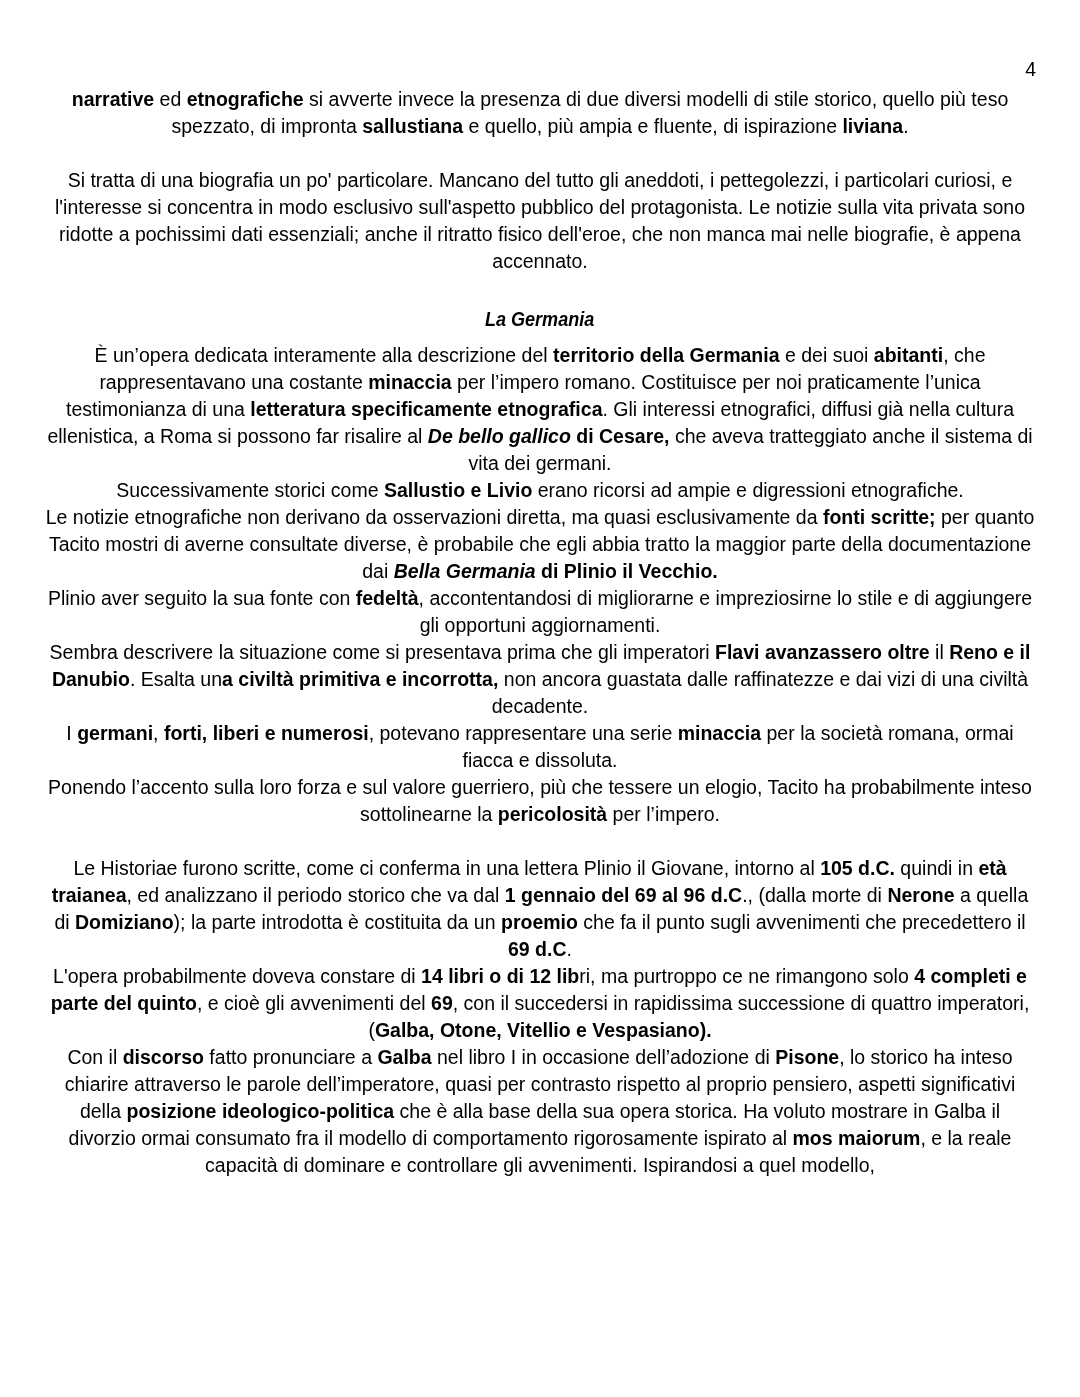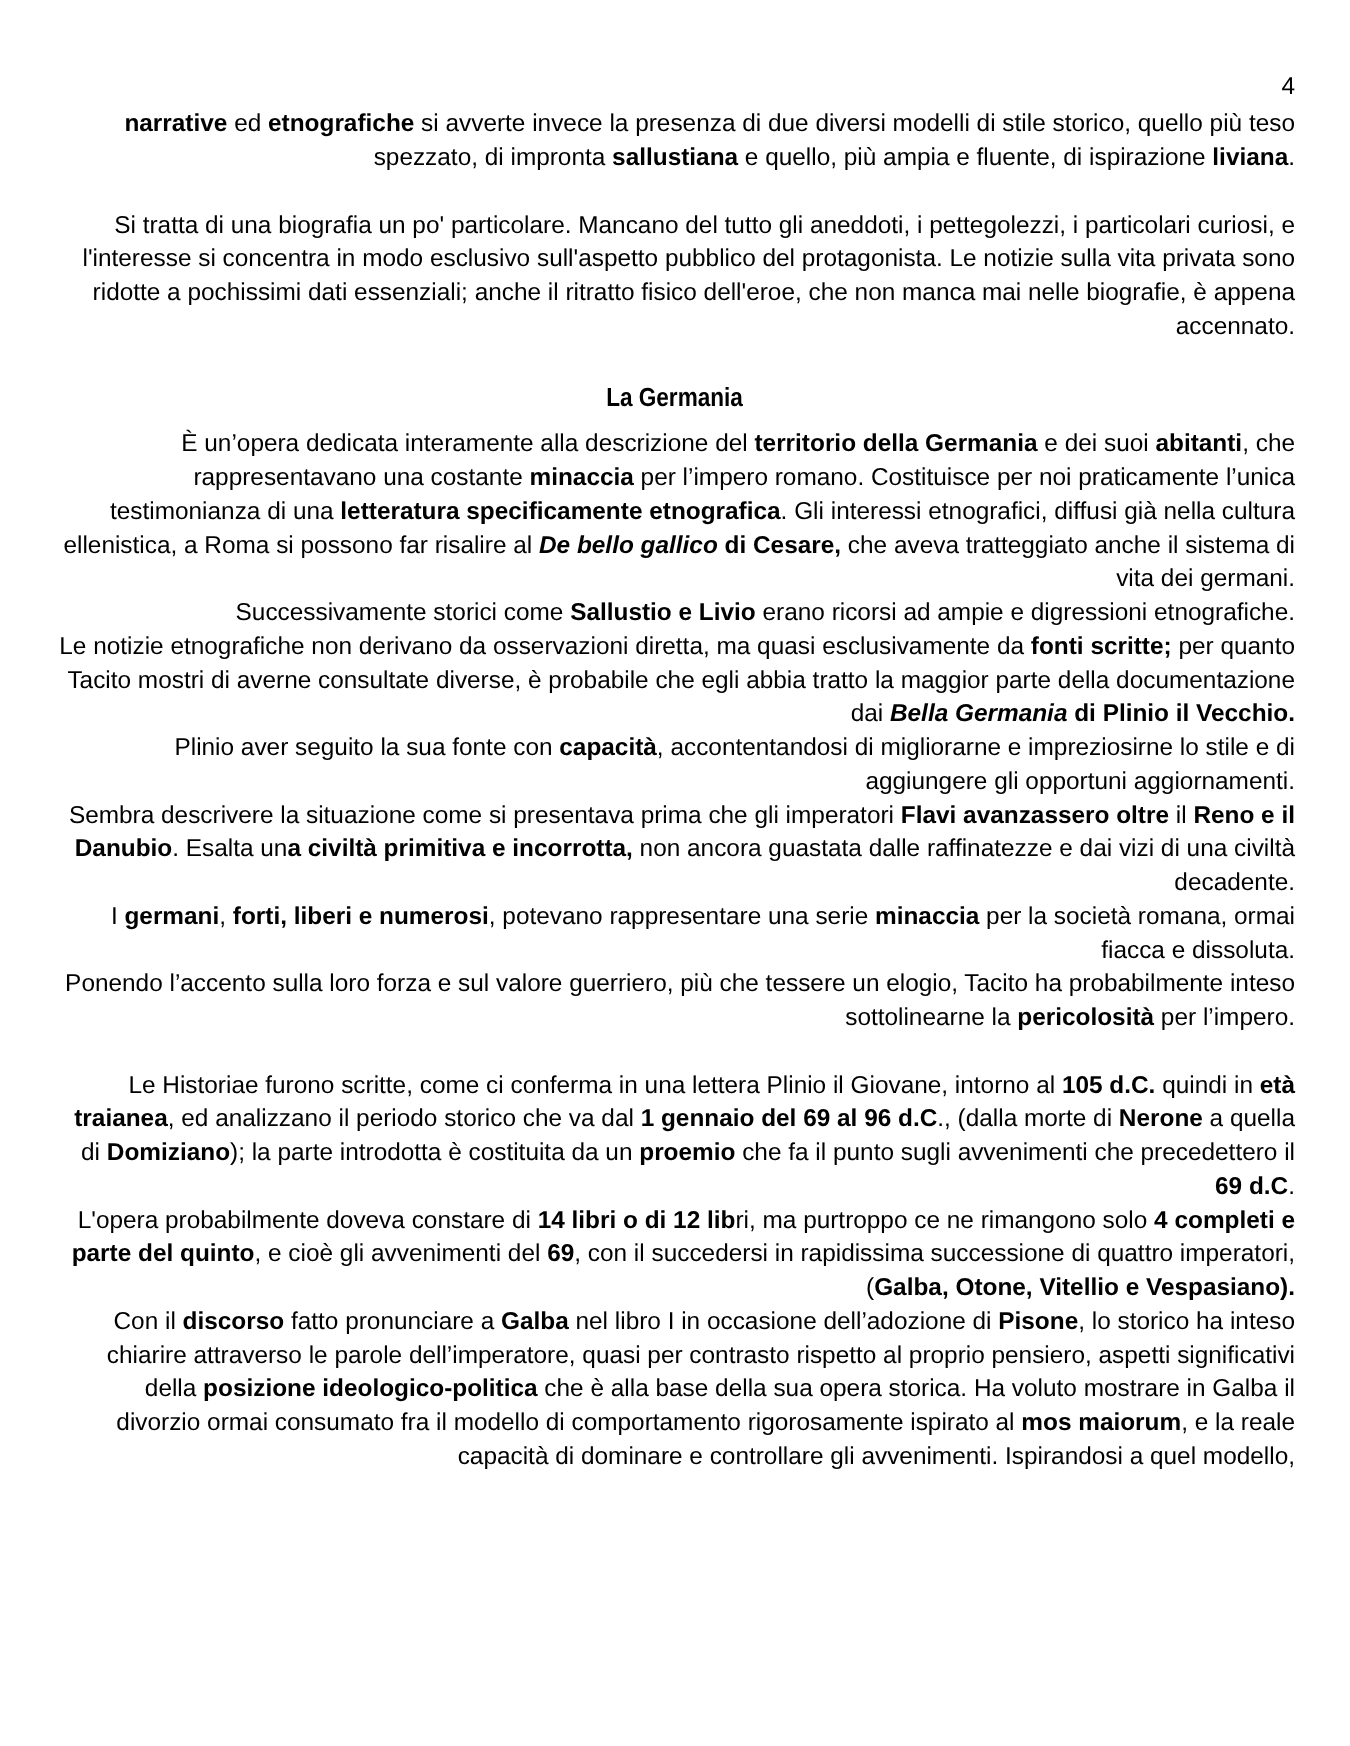--- a/index.html
+++ b/index.html
@@ -21,31 +21,32 @@
     padding: 56px 44px 0 44px;
     overflow: hidden;
   }
   .page-number {
     text-align: right;
     height: 27px;
     margin-bottom: 3px;
   }
   .doc-paragraph {
     margin: 0;
-    text-align: right;
+    text-align: center;
   }
   .blank-line {
     height: 27px;
   }
   .doc-heading {
     margin: 29px 0 8px 0;
     text-align: center;
     font-size: 21px;
     line-height: 30px;
     font-weight: bold;
+    font-style: italic;
   }
   .doc-heading .condensed {
     display: inline-block;
     transform: scaleX(0.86);
     transform-origin: center bottom;
     letter-spacing: 0px;
   }
   .bold   { font-weight: bold; }
   .italic { font-style: italic; }
 </style>
@@ -55,21 +56,21 @@
 <div class="page">
   <div class="page-number">4</div>
   <div class="doc-body">
       <p class="doc-paragraph"><span class="bold">narrative</span><span> ed </span><span class="bold">etnografiche</span><span> si avverte invece la presenza di due diversi modelli di stile storico, quello più teso spezzato, di impronta </span><span class="bold">sallustiana</span><span> e quello, più ampia e fluente, di ispirazione </span><span class="bold">liviana</span><span>.</span></p>
       <div class="blank-line"></div>
       <p class="doc-paragraph"><span>Si tratta di una biografia un po' particolare. Mancano del tutto gli aneddoti, i pettegolezzi, i particolari curiosi, e l'interesse si concentra in modo esclusivo sull'aspetto pubblico del protagonista. Le notizie sulla vita privata sono ridotte a pochissimi dati essenziali; anche il ritratto fisico dell'eroe, che non manca mai nelle biografie, è appena accennato.</span></p>
       <h2 class="doc-heading"><span class="condensed">La Germania</span></h2>
       <p class="doc-paragraph"><span>È un’opera dedicata interamente alla descrizione del </span><span class="bold">territorio della Germania</span><span> e dei suoi </span><span class="bold">abitanti</span><span>, che rappresentavano una costante </span><span class="bold">minaccia</span><span> per l’impero romano. Costituisce per noi praticamente l’unica testimonianza di una </span><span class="bold">letteratura specificamente etnografica</span><span>. Gli interessi etnografici, diffusi già nella cultura ellenistica, a Roma si possono far risalire al </span><span class="bold italic">De bello gallico</span><span class="bold"> di Cesare,</span><span> che aveva tratteggiato anche il sistema di vita dei germani.</span></p>
       <p class="doc-paragraph"><span>Successivamente storici come </span><span class="bold">Sallustio e Livio</span><span> erano ricorsi ad ampie e digressioni etnografiche.</span></p>
       <p class="doc-paragraph"><span>Le notizie etnografiche non derivano da osservazioni diretta, ma quasi esclusivamente da </span><span class="bold">fonti scritte;</span><span> per quanto Tacito mostri di averne consultate diverse, è probabile che egli abbia tratto la maggior parte della documentazione dai </span><span class="bold italic">Bella Germania</span><span class="bold"> di Plinio il Vecchio.</span></p>
-      <p class="doc-paragraph"><span>Plinio aver seguito la sua fonte con </span><span class="bold">capacità</span><span>, accontentandosi di migliorarne e impreziosirne lo stile e di aggiungere gli opportuni aggiornamenti.</span></p>
+      <p class="doc-paragraph"><span>Plinio aver seguito la sua fonte con </span><span class="bold">fedeltà</span><span>, accontentandosi di migliorarne e impreziosirne lo stile e di aggiungere gli opportuni aggiornamenti.</span></p>
       <p class="doc-paragraph"><span>Sembra descrivere la situazione come si presentava prima che gli imperatori </span><span class="bold">Flavi avanzassero oltre</span><span> il </span><span class="bold">Reno e il Danubio</span><span>. Esalta un</span><span class="bold">a civiltà primitiva e incorrotta,</span><span> non ancora guastata dalle raffinatezze e dai vizi di una civiltà decadente.</span></p>
       <p class="doc-paragraph"><span>I </span><span class="bold">germani</span><span>, </span><span class="bold">forti, liberi e numerosi</span><span>, potevano rappresentare una serie </span><span class="bold">minaccia</span><span> per la società romana, ormai fiacca e dissoluta.</span></p>
       <p class="doc-paragraph"><span>Ponendo l’accento sulla loro forza e sul valore guerriero, più che tessere un elogio, Tacito ha probabilmente inteso sottolinearne la </span><span class="bold">pericolosità</span><span> per l’impero.</span></p>
       <div class="blank-line"></div>
       <p class="doc-paragraph"><span>Le Historiae furono scritte, come ci conferma in una lettera Plinio il Giovane, intorno al </span><span class="bold">105 d.C.</span><span> quindi in </span><span class="bold">età traianea</span><span>, ed analizzano il periodo storico che va dal </span><span class="bold">1 gennaio del 69 al 96 d.C</span><span>., (dalla morte di </span><span class="bold">Nerone</span><span> a quella di </span><span class="bold">Domiziano</span><span>); la parte introdotta è costituita da un </span><span class="bold">proemio</span><span> che fa il punto sugli avvenimenti che precedettero il </span><span class="bold">69 d.C</span><span>.</span></p>
       <p class="doc-paragraph"><span>L'opera probabilmente doveva constare di </span><span class="bold">14 libri o di 12 lib</span><span>ri, ma purtroppo ce ne rimangono solo </span><span class="bold">4 completi e parte del quinto</span><span>, e cioè gli avvenimenti del </span><span class="bold">69</span><span>, con il succedersi in rapidissima successione di quattro imperatori, (</span><span class="bold">Galba, Otone, Vitellio e Vespasiano).</span></p>
       <p class="doc-paragraph"><span>Con il </span><span class="bold">discorso</span><span> fatto pronunciare a </span><span class="bold">Galba</span><span> nel libro I in occasione dell’adozione di </span><span class="bold">Pisone</span><span>, lo storico ha inteso chiarire attraverso le parole dell’imperatore, quasi per contrasto rispetto al proprio pensiero, aspetti significativi della </span><span class="bold">posizione ideologico-politica</span><span> che è alla base della sua opera storica. Ha voluto mostrare in Galba il divorzio ormai consumato fra il modello di comportamento rigorosamente ispirato al </span><span class="bold">mos maiorum</span><span>, e la reale capacità di dominare e controllare gli avvenimenti. Ispirandosi a quel modello,</span></p>
     </div>
 </div>
 

